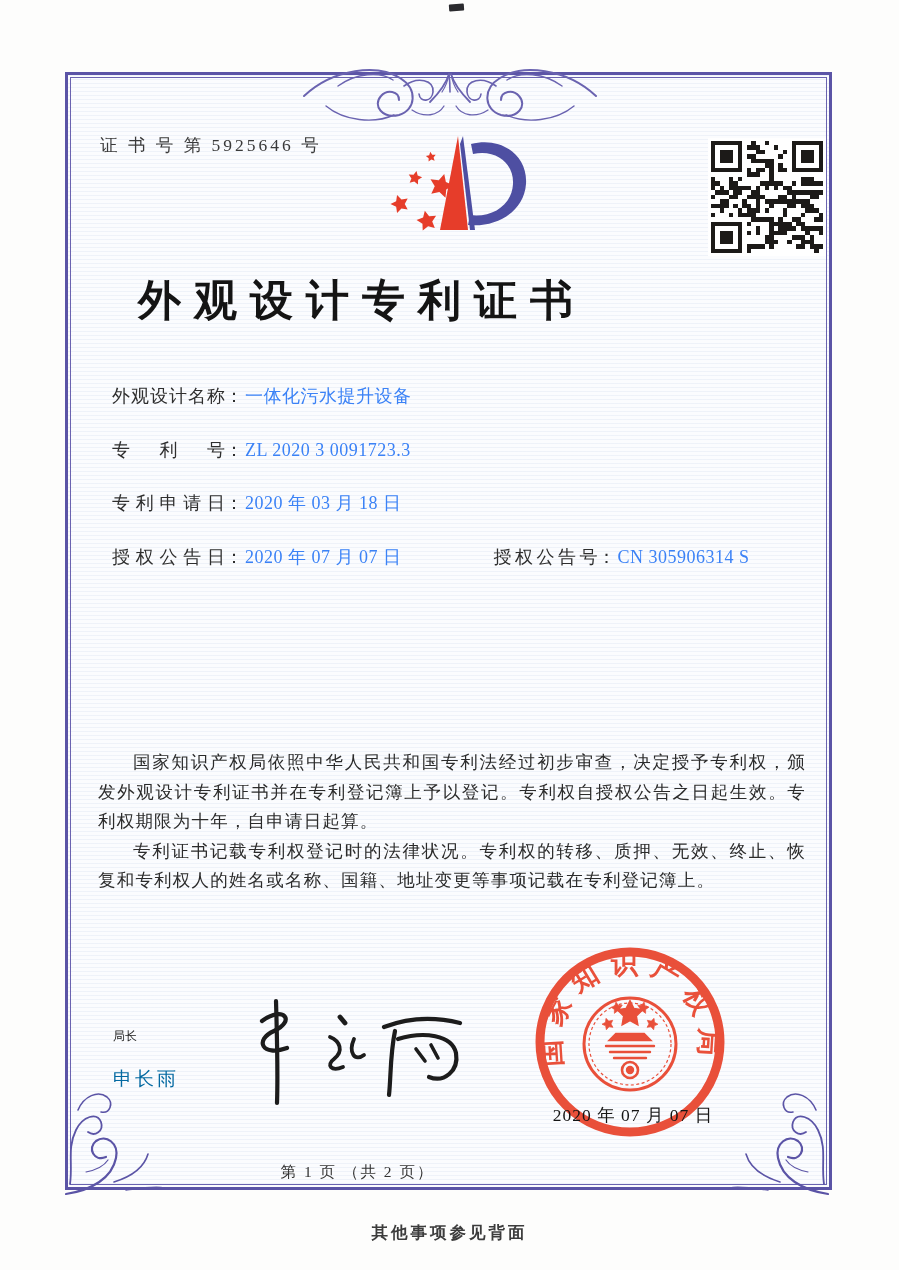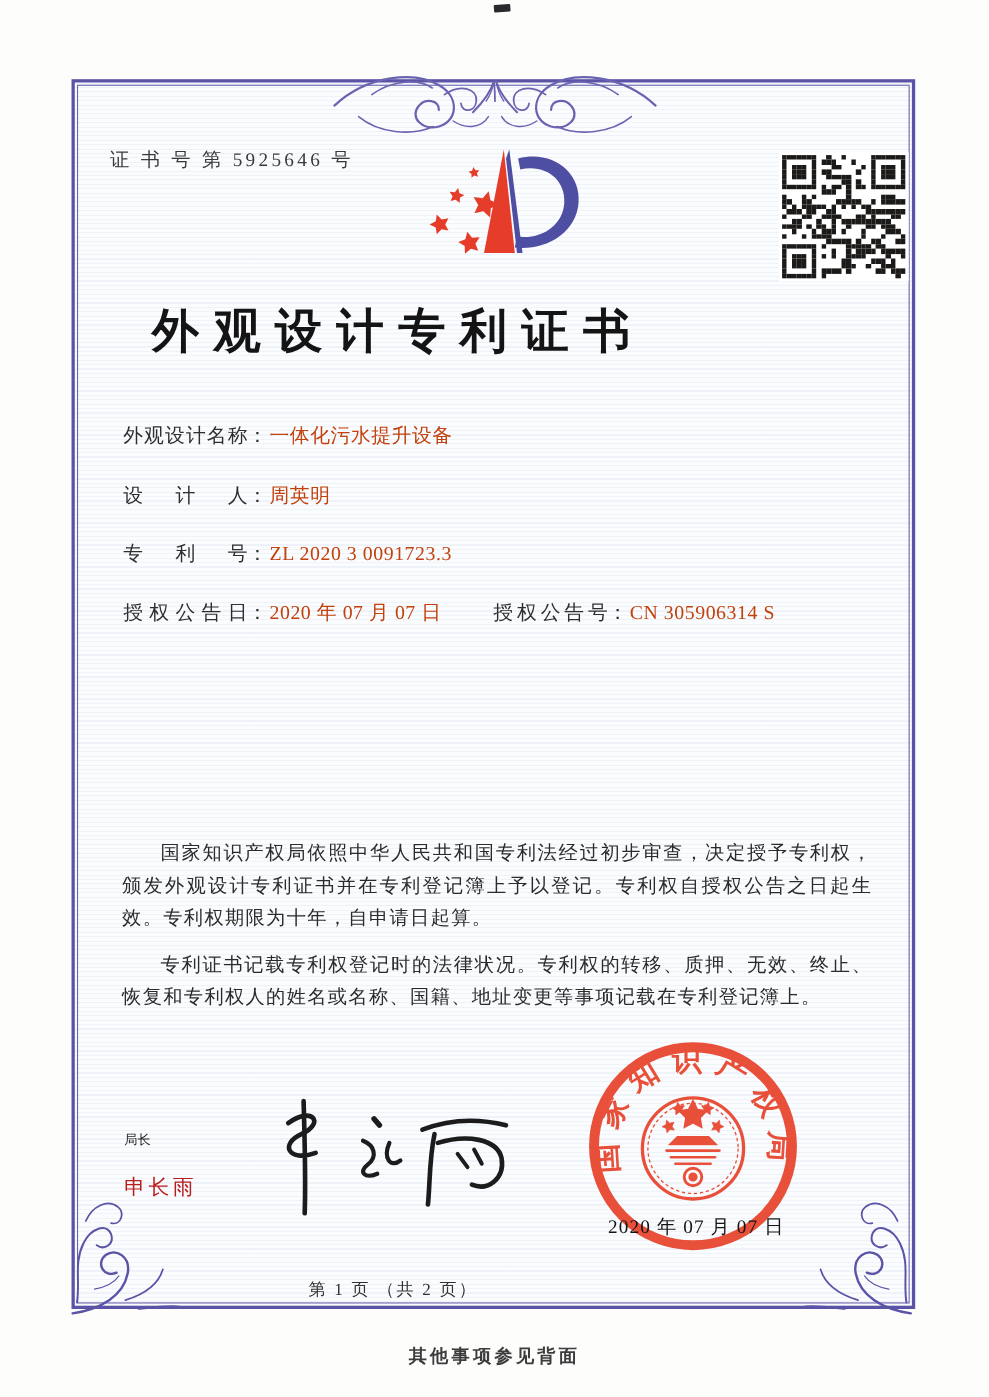--- a/index.html
+++ b/index.html
@@ -37,35 +37,35 @@
     font-size:43px;font-weight:bold;letter-spacing:13px;color:#141414;
   }
   
   .fields{left:112px;top:384px;width:700px;font-size:18px;}
   .field-row{height:53.5px;white-space:nowrap;}
   .field-row .lbl{
     display:inline-block;width:113px;text-align:justify;text-align-last:justify;
     color:#2e2e2e;vertical-align:top;
   }
   .field-row .colon{display:inline-block;width:20px;color:#2e2e2e;}
-  .field-row .val{color:#c2410c;letter-spacing:0.5px;}
-  .grant-second{display:inline-block;margin-left:47px;}
+  .field-row .val{color:#3b82f6;letter-spacing:0.5px;}
+  .grant-second{display:inline-block;margin-left:92px;}
   .grant-second .lbl2{
     display:inline-block;width:104px;text-align:justify;text-align-last:justify;color:#2e2e2e;
   }
   
   .body-text{
     left:98px;top:748px;width:708px;
     font-size:17.5px;line-height:29.5px;letter-spacing:1.2px;color:#2b2b2b;
     text-align:justify;
   }
-  .body-text p{margin:13px;text-indent:2em;}
+  .body-text p{margin:0;text-indent:2em;}
   
   .director-title{left:113px;top:1028px;font-size:12px;color:#222;font-family:Liberation Serif, serif;}
-  .director-name{left:113px;top:1066px;font-size:19px;letter-spacing:3px;color:#b91c1c;font-family:"Liberation Sans","DejaVu Sans",sans-serif;}
+  .director-name{left:113px;top:1066px;font-size:19px;letter-spacing:3px;color:#0369a1;font-family:"Liberation Sans","DejaVu Sans",sans-serif;}
   .signature{left:232px;top:995px;width:245px;height:115px;}
   
   .seal{left:522px;top:940px;width:216px;height:216px;opacity:0.93;}
   .seal-date{
     left:533px;top:1103px;width:200px;text-align:center;
     font-size:17.5px;letter-spacing:1px;color:#151515;
   }
   
   .page-footer{left:0;top:1162px;width:715px;text-align:center;font-size:15.5px;letter-spacing:2px;color:#333;}
   .back-note{left:0;top:1222px;width:899px;text-align:center;font-size:16.5px;letter-spacing:3px;color:#3c3c3c;font-weight:bold;}
@@ -768,24 +768,24 @@
     <span></span>
   </div>
 
 <div class="abs title">外观设计专利证书</div>
 
 <div class="abs fields">
   <div class="field-row">
     <span class="lbl">外观设计名称</span><span class="colon">：</span><span class="val">一体化污水提升设备</span>
   </div>
   <div class="field-row">
-    <span class="lbl">设计人</span><span class="colon">：</span><span class="val">周英明</span>
+    <span class="lbl">专利号</span><span class="colon">：</span><span class="val">ZL 2020 3 0091723.3</span>
   </div>
   <div class="field-row">
-    <span class="lbl">专利号</span><span class="colon">：</span><span class="val">ZL 2020 3 0091723.3</span>
+    <span class="lbl">专利申请日</span><span class="colon">：</span><span class="val">2020 年 03 月 18 日</span>
   </div>
   <div class="field-row">
     <span class="lbl">授权公告日</span><span class="colon">：</span><span class="val">2020 年 07 月 07 日</span><span class="grant-second"><span class="lbl2">授权公告号</span><span class="colon">：</span><span class="val">CN 305906314 S</span></span>
   </div>
 </div>
 
 <div class="abs body-text">
   <p>国家知识产权局依照中华人民共和国专利法经过初步审查，决定授予专利权，颁发外观设计专利证书并在专利登记簿上予以登记。专利权自授权公告之日起生效。专利权期限为十年，自申请日起算。</p>
   <p>专利证书记载专利权登记时的法律状况。专利权的转移、质押、无效、终止、恢复和专利权人的姓名或名称、国籍、地址变更等事项记载在专利登记簿上。</p>
 </div>

